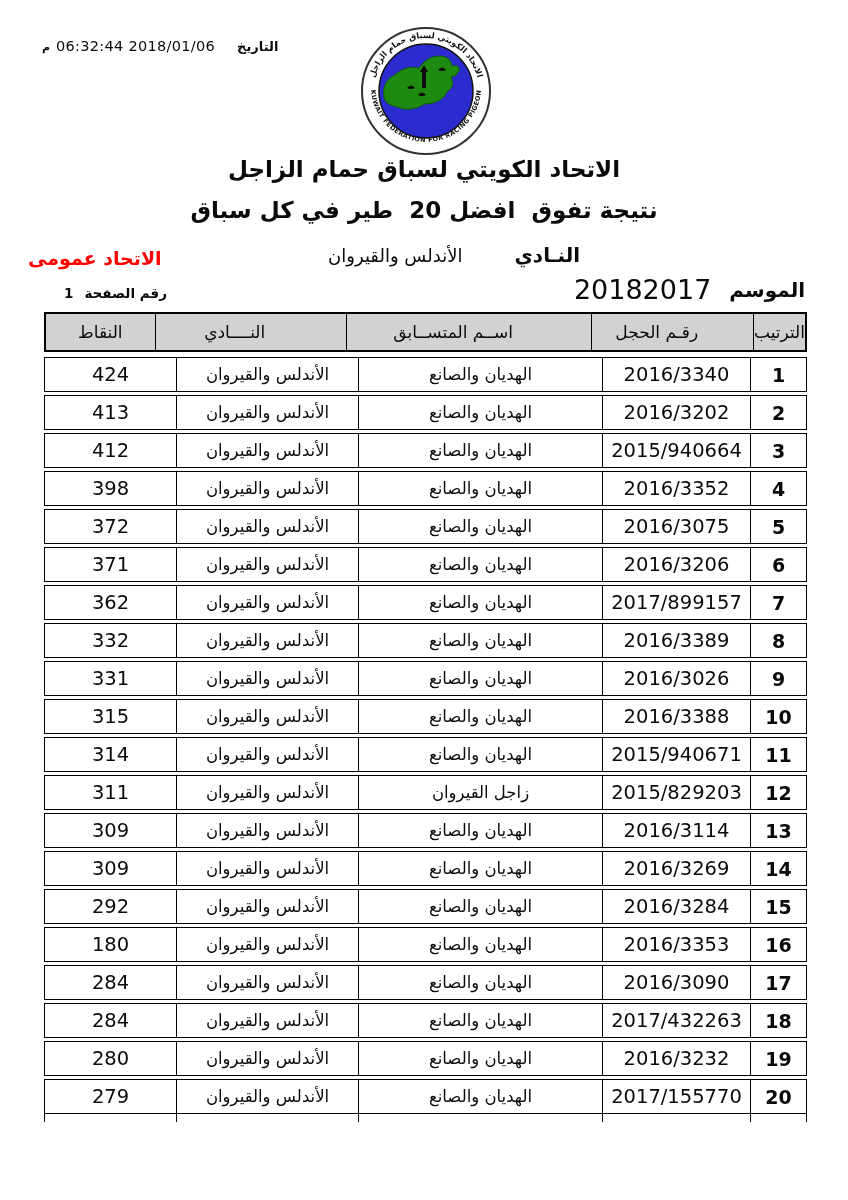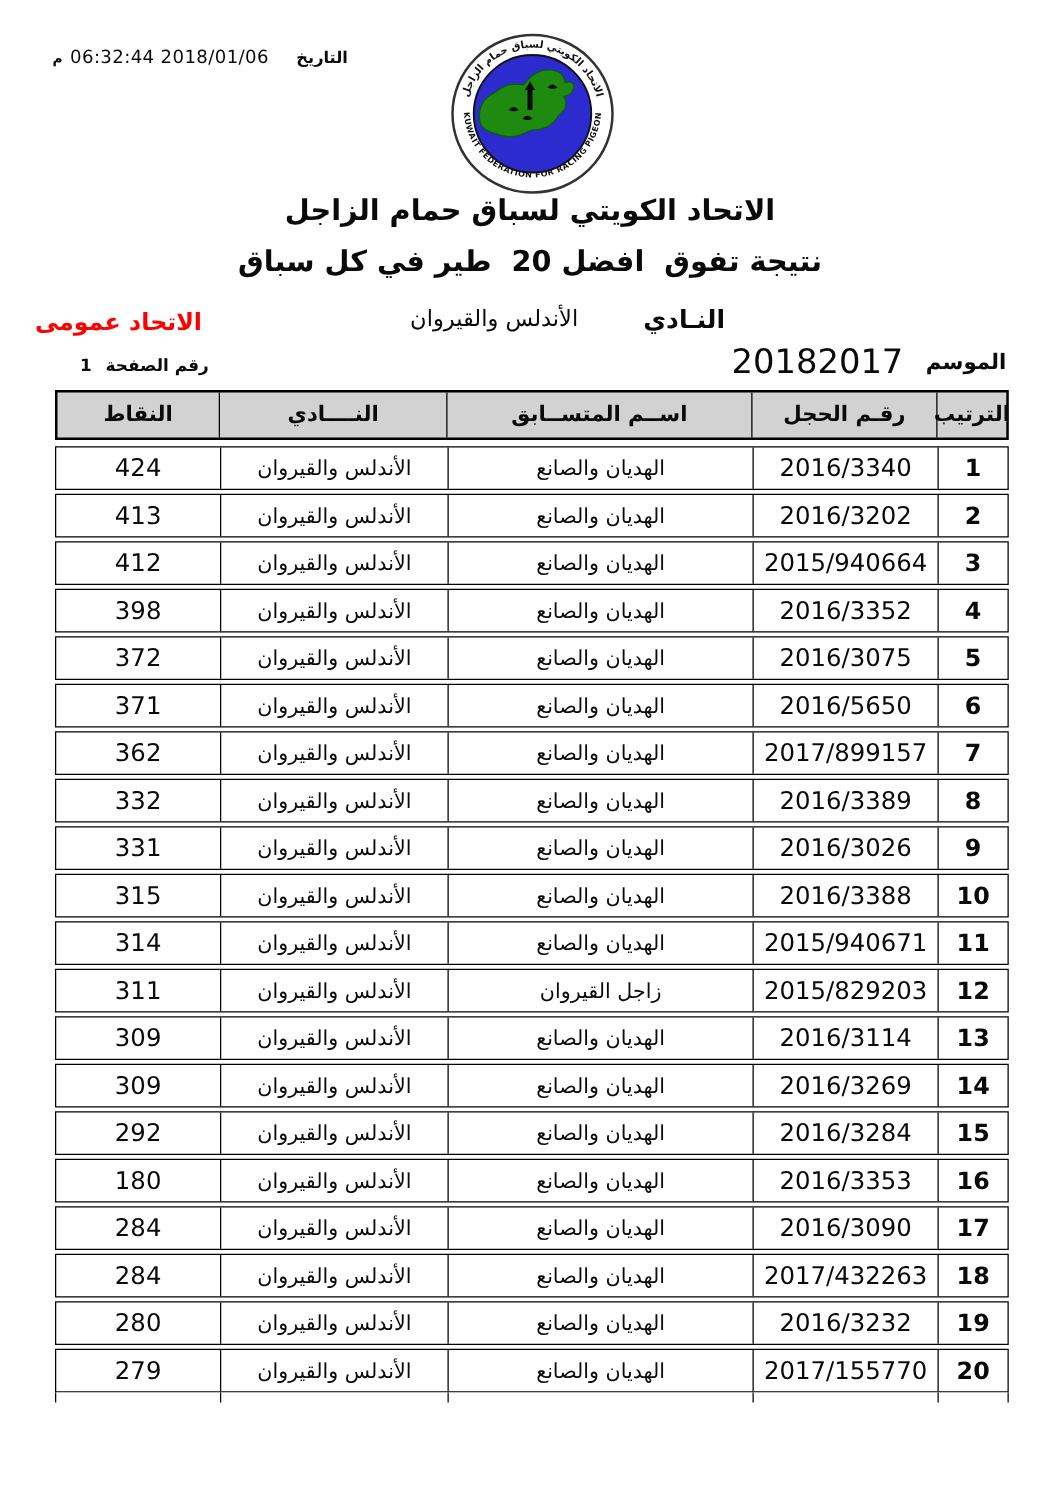--- a/index.html
+++ b/index.html
@@ -24,29 +24,29 @@
   .title{top:156px;}
   .subtitle{top:197px;}
 
   .club-line{position:absolute;top:243px;right:268px;display:flex;align-items:center;gap:52px;}
   .club-label{font-weight:bold;font-size:20px;}
   .club-value{font-size:18px;}
 
   .note{position:absolute;left:28px;top:247px;font-weight:bold;font-size:19px;}
 
   .season-line{position:absolute;right:43px;top:274px;display:flex;align-items:center;gap:18px;}
-  .season-label{font-weight:bold;font-size:17px;}
+  .season-label{font-weight:bold;font-size:20px;}
   .season-value{font-size:27px;direction:ltr;}
 
   .page-line{position:absolute;left:64px;top:285px;direction:ltr;display:flex;align-items:baseline;gap:11px;font-size:13.5px;font-weight:bold;}
 
   
   .results-table{position:absolute;right:41px;top:312px;width:763px;}
   .t-header{display:flex;height:40px;background:#d2d2d2;border:2px solid #000;align-items:center;margin-bottom:5px;}
-  .t-header .c{font-weight:bold;font-size:17px;}
+  .t-header .c{font-weight:normal;font-size:17px;margin-left:32px;}
   .t-row{display:flex;height:35px;border:1.5px solid #000;align-items:center;margin-bottom:3px;background:#fff;}
   .c{display:flex;align-items:center;justify-content:center;height:100%;}
   .c:not(:last-child){border-left:1.5px solid #000;}
   .c-rank{width:56px;font-weight:bold;font-size:19px;}
   .c-ring{width:148px;font-size:19.5px;direction:ltr;}
   .c-name{width:244px;font-size:16.5px;text-align:right;}
   .c-club{width:182px;font-size:16.5px;}
   .c-points{flex:1;font-size:19.5px;}
   .t-row.stub{height:8px;border-top:none;border-bottom:none;margin-top:-3px;margin-bottom:0;}
 </style>
@@ -143,21 +143,21 @@
   </div>
       <div class="t-row">
     <div class="c c-rank">5</div>
     <div class="c c-ring">2016/3075</div>
     <div class="c c-name">الهديان والصانع</div>
     <div class="c c-club">الأندلس والقيروان</div>
     <div class="c c-points">372</div>
   </div>
       <div class="t-row">
     <div class="c c-rank">6</div>
-    <div class="c c-ring">2016/5650</div>
+    <div class="c c-ring">2016/3206</div>
     <div class="c c-name">الهديان والصانع</div>
     <div class="c c-club">الأندلس والقيروان</div>
     <div class="c c-points">371</div>
   </div>
       <div class="t-row">
     <div class="c c-rank">7</div>
     <div class="c c-ring">2017/899157</div>
     <div class="c c-name">الهديان والصانع</div>
     <div class="c c-club">الأندلس والقيروان</div>
     <div class="c c-points">362</div>

